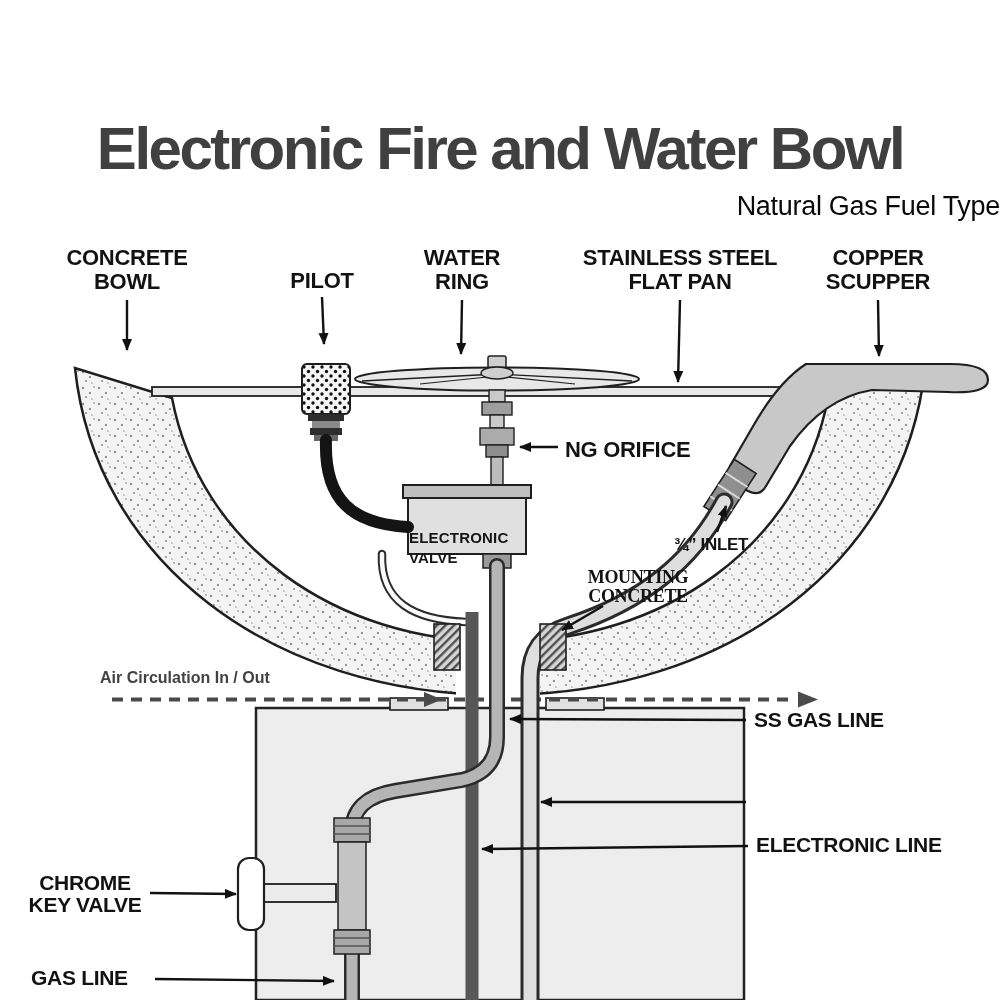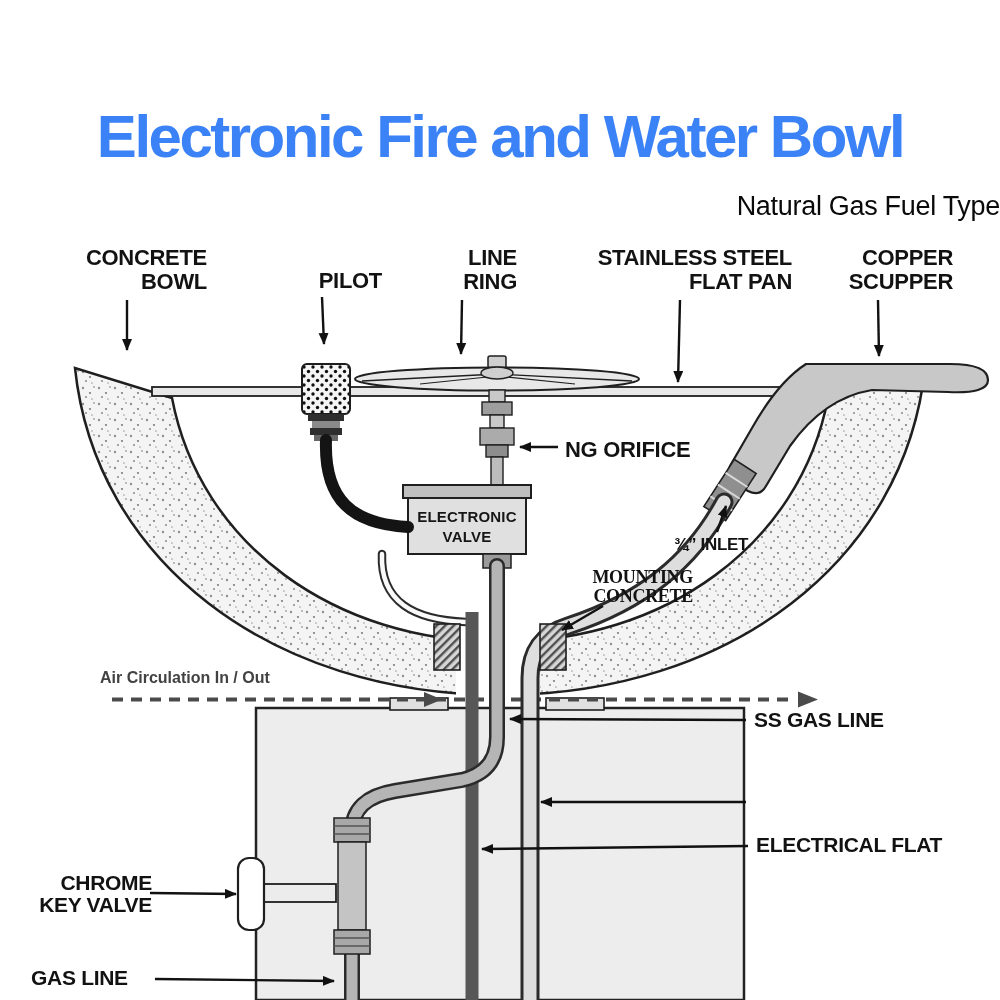--- a/index.html
+++ b/index.html
@@ -2,40 +2,40 @@
 <html><head>
 <meta charset="utf-8">
 <style>
   html,body{margin:0;padding:0;background:#fff;}
   #stage{
     position:relative;width:1000px;height:1000px;background:#fff;overflow:hidden;
     font-family:"Liberation Sans","DejaVu Sans",sans-serif;color:#111;
   }
   #stage svg{position:absolute;left:0;top:0;}
   .title{
-    position:absolute;left:0;top:102px;width:1000px;text-align:center;
-    font-size:60px;font-weight:bold;letter-spacing:-2.5px;color:#3b82f6;
+    position:absolute;left:0;top:114px;width:1000px;text-align:center;
+    font-size:60px;font-weight:bold;letter-spacing:-2.5px;color:#404040;
   }
   .subtitle{
     position:absolute;left:0;top:191px;width:1000px;text-align:right;
     font-size:27px;font-weight:500;color:#0a0a0a;letter-spacing:-0.3px;
   }
   .lbl{
-    position:absolute;text-align:right;font-weight:bold;font-size:22px;
+    position:absolute;text-align:center;font-weight:bold;font-size:22px;
     line-height:1.07;letter-spacing:-0.3px;color:#121212;white-space:nowrap;
   }
   .lbl .ln{display:block;}
   .md{font-size:21px;}
   .sm{font-size:22px;}
   .xsm{font-size:17px;}
   .xs{font-size:18px;font-family:Liberation Serif, serif;}
   .left{text-align:left;}
   .air{font-size:16px;color:#424242;letter-spacing:0;}
   .valve-lbl{
-    position:absolute;left:409px;top:507px;width:116px;text-align:center;
+    position:absolute;left:409px;top:528px;width:116px;
     font-size:15px;font-weight:bold;line-height:1.35;letter-spacing:0.2px;color:#161616;
   }
 </style>
 </head>
 <body>
 
 <div id="stage">
 
   <svg width="1000" height="1000" viewBox="0 0 1000 1000">
     <defs>
@@ -190,21 +190,21 @@
   <div class="lbl" style="left:47px;top:246px;width:160px">
     <span class="ln">CONCRETE</span>
     <span class="ln">BOWL</span>
   </div>
 
   <div class="lbl" style="left:262px;top:269px;width:120px">
     <span class="ln">PILOT</span>
   </div>
 
   <div class="lbl" style="left:407px;top:246px;width:110px">
-    <span class="ln">LINE</span>
+    <span class="ln">WATER</span>
     <span class="ln">RING</span>
   </div>
 
   <div class="lbl" style="left:803px;top:246px;width:150px">
     <span class="ln">COPPER</span>
     <span class="ln">SCUPPER</span>
   </div>
 
   <div class="lbl" style="left:568px;top:246px;width:224px">
     <span class="ln">STAINLESS STEEL</span>
@@ -227,21 +227,21 @@
   <div class="lbl air left" style="left:100px;top:669px;width:260px">
     <span class="ln">Air Circulation In / Out</span>
   </div>
 
   <div class="lbl md left" style="left:754px;top:709px;width:200px">
     <span class="ln">SS GAS LINE</span>
   </div>
 
 
   <div class="lbl md left" style="left:756px;top:834px;width:220px">
-    <span class="ln">ELECTRICAL  FLAT</span>
+    <span class="ln">ELECTRONIC  LINE</span>
   </div>
 
   <div class="lbl md" style="left:18px;top:872px;width:134px">
     <span class="ln">CHROME</span>
     <span class="ln">KEY VALVE</span>
   </div>
 
   <div class="lbl md left" style="left:31px;top:967px;width:150px">
     <span class="ln">GAS LINE</span>
   </div>

